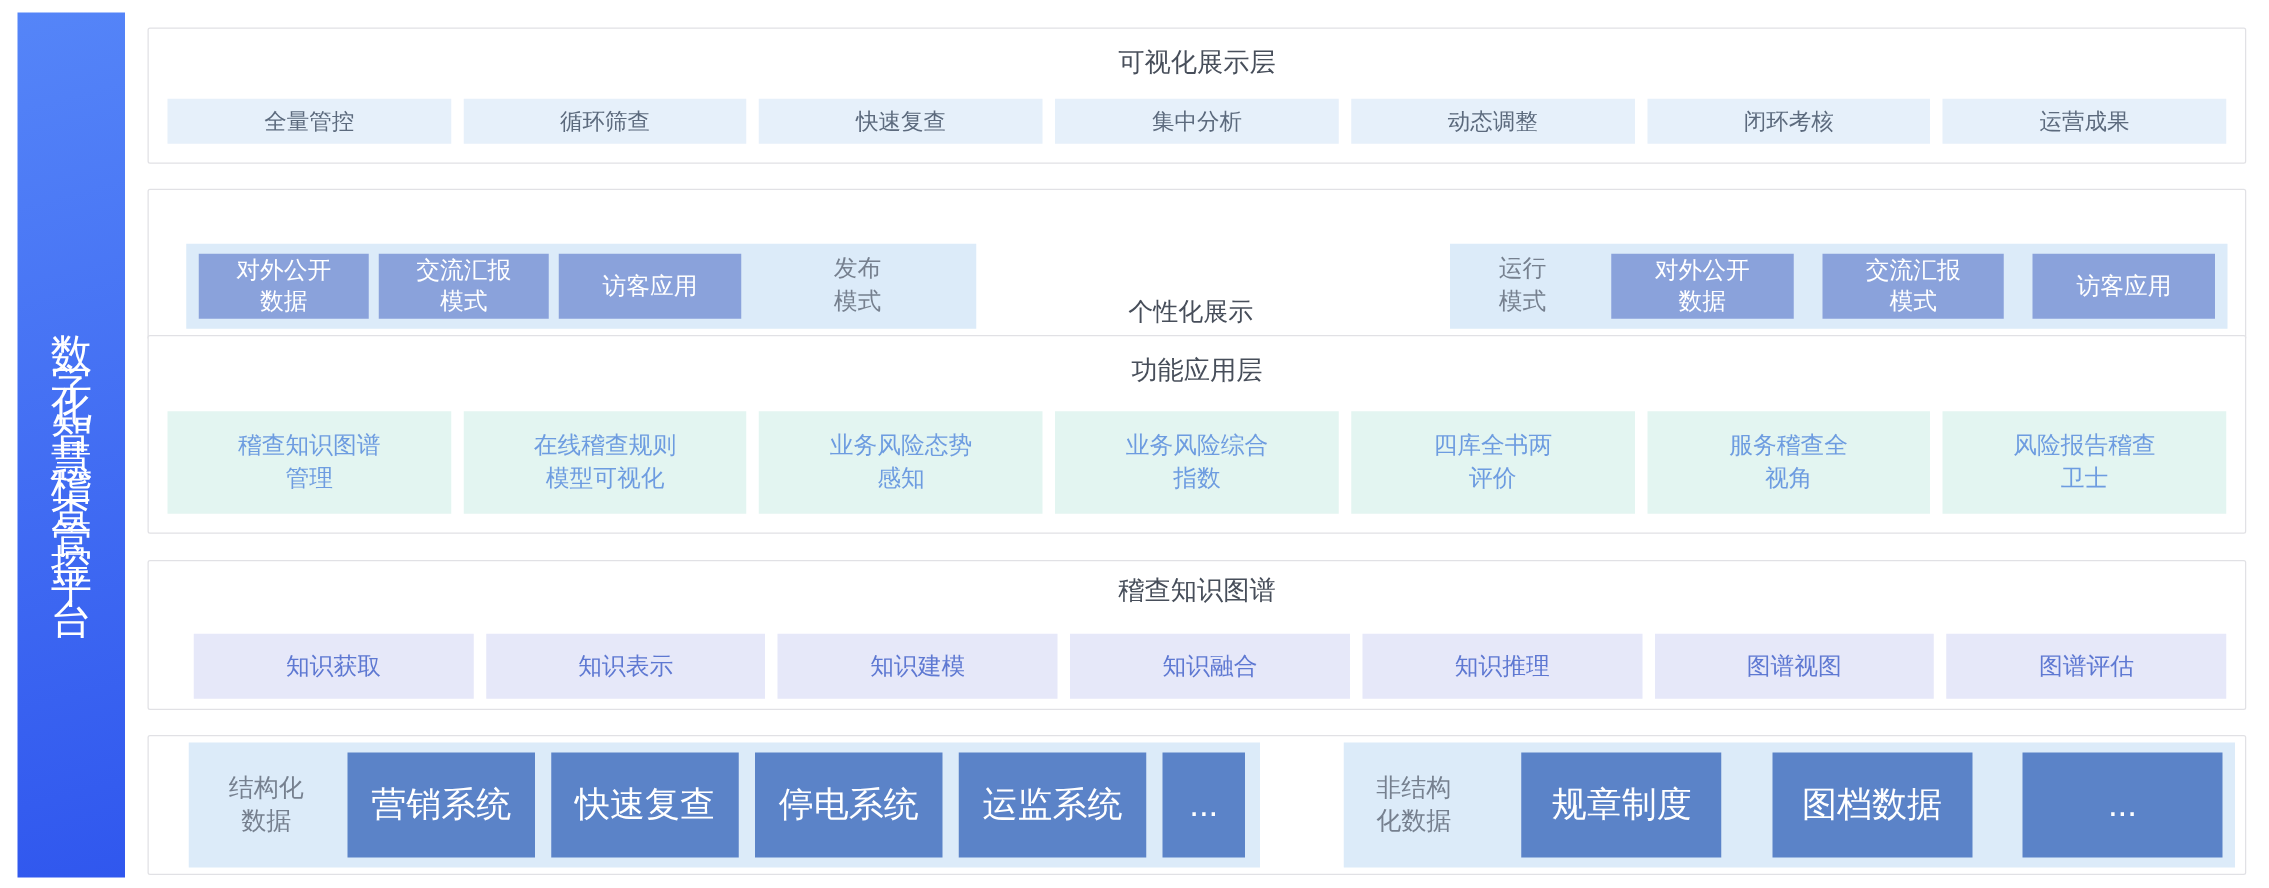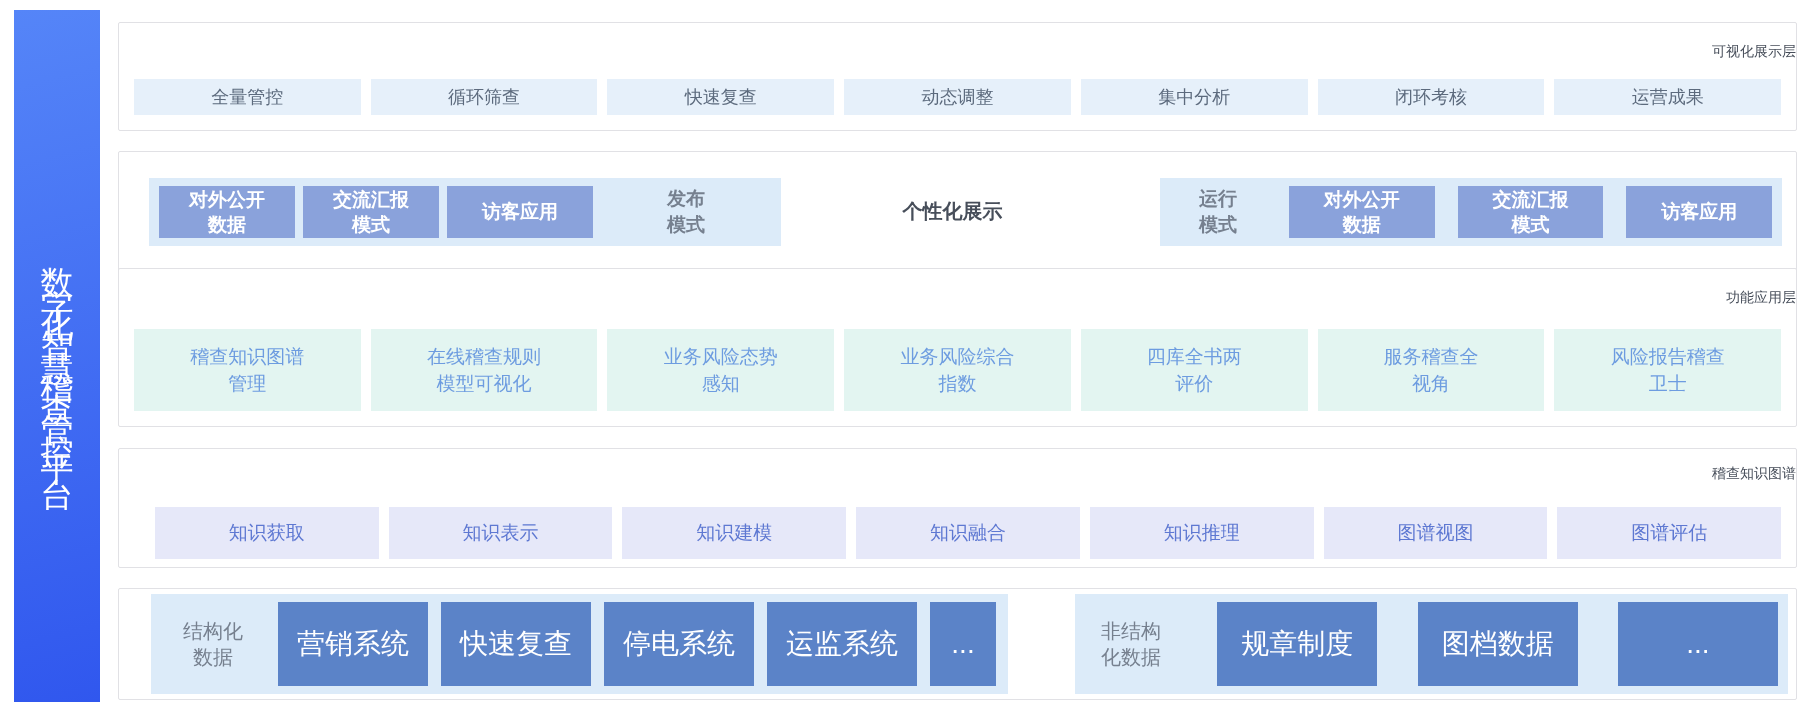--- a/index.html
+++ b/index.html
@@ -19,24 +19,24 @@
   
   .sidebar{position:absolute; left:14px; top:10px; width:86px; height:692px;
     background:linear-gradient(165deg,var(--sidebar-top) 0%,var(--sidebar-bottom) 100%);
     display:flex; align-items:center; justify-content:center;}
   .sidebar-text{writing-mode:vertical-rl; text-orientation:upright;
     color:#fff; font-size:33px; font-weight:500; letter-spacing:21px; line-height:86px;}
 
   
   .layer{position:absolute; left:118px; width:1679px; background:#fff;
     border:1px solid var(--box-border); border-radius:2px;}
-  .layer-title{text-align:right; font-size:14px; line-height:24px; color:var(--title-text); font-weight:400;}
+  .layer-title{text-align:center; font-size:21px; line-height:24px; color:var(--title-text); font-weight:400;}
 
   .row1{top:22px; height:109px; padding-top:16px;}
-  .row2{top:151px; height:121px; display:flex; align-items:center; padding:8px 14px;font-weight:bold;}
+  .row2{top:151px; height:121px; display:flex; align-items:flex-end; padding:8px 14px;}
   .row3{top:268px; height:159px; padding-top:16px;}
   .row4{top:448px; height:120px; padding-top:12px;}
   .row5{top:588px; height:112px; display:flex; justify-content:space-between; padding:5px 8px;}
 
   .cells{display:flex; gap:10px; margin:16px 15px 0;}
   .cell{flex:1; display:flex; align-items:center; justify-content:center;
     text-align:center; white-space:pre-line;}
   .cell-viz{height:36px; background:var(--viz-item-bg); color:var(--viz-item-text); font-size:18px;}
   .row3 .cells{margin-top:20px;}
   .cell-func{height:82px; background:var(--function-item-bg); color:var(--function-item-text);
@@ -82,22 +82,22 @@
   <aside class="sidebar">
     <div class="sidebar-text">数字化智慧稽查管控平台</div>
   </aside>
 
   <section class="layer row1">
     <div class="layer-title">可视化展示层</div>
     <div class="cells">
       <div class="cell cell-viz">全量管控</div>
       <div class="cell cell-viz">循环筛查</div>
       <div class="cell cell-viz">快速复查</div>
+      <div class="cell cell-viz">集中分析</div>
       <div class="cell cell-viz">动态调整</div>
-      <div class="cell cell-viz">集中分析</div>
       <div class="cell cell-viz">闭环考核</div>
       <div class="cell cell-viz">运营成果</div>
     </div>
   </section>
 
   <section class="layer row2">
     <div class="mode-group left">
       <div class="darkbox w1">对外公开
 数据</div>
       <div class="darkbox w2">交流汇报

